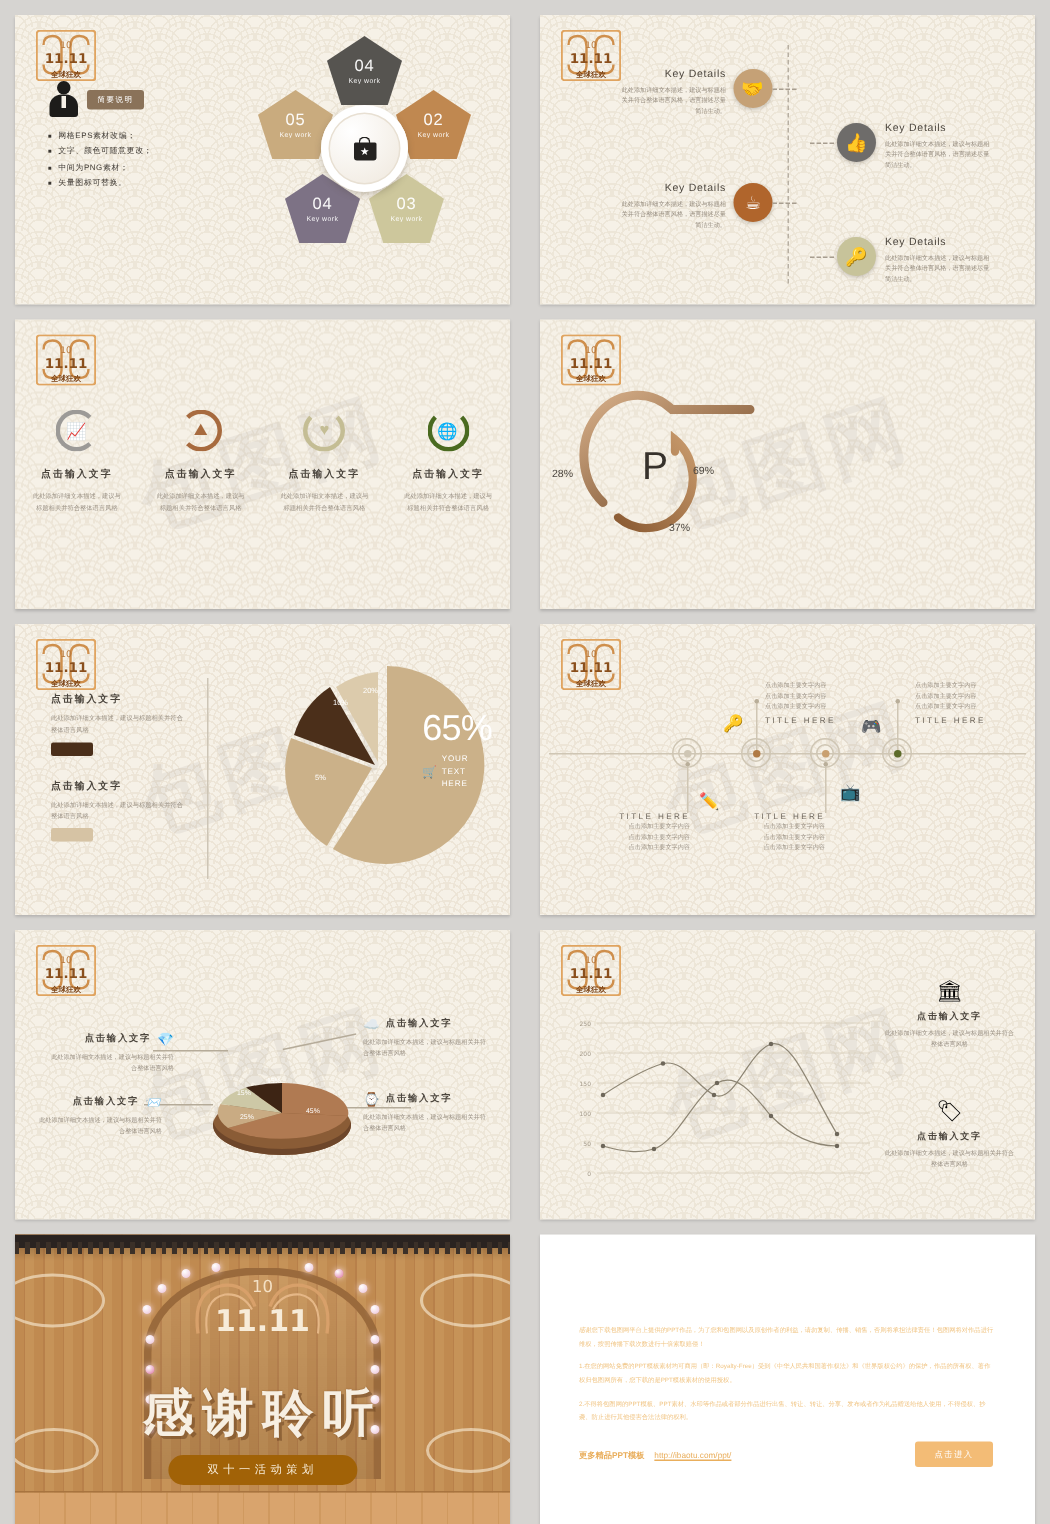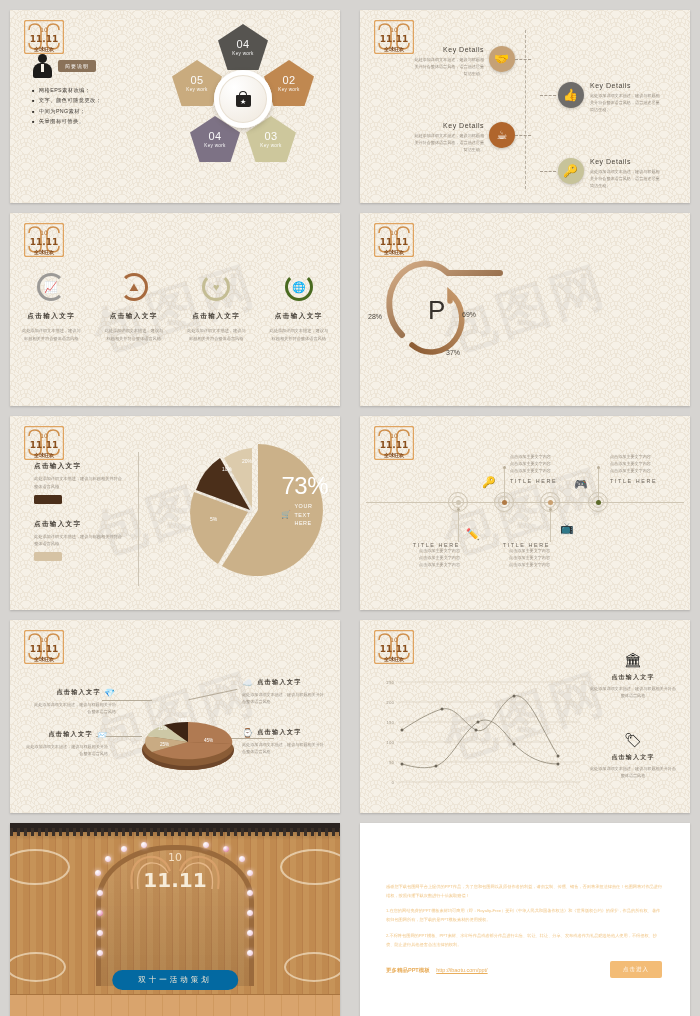--- a/index.html
+++ b/index.html
@@ -178,21 +178,21 @@
   .bulb.pink { background:radial-gradient(circle at 35% 30%, #fff, #e59aba 70%, #cf6f98);}
   .dbl11 { position:absolute; left:50%; top:24px; transform:translateX(-50%); z-index:4;}
   .thanks-title {
     position:absolute; left:0; right:0; top:96px; text-align:center; z-index:4;
     font-size:34px; font-weight:bold; color:#f7efe2; letter-spacing:6px;
     text-shadow: 0 0 1px #8a5a2c, 2px 2px 0 rgba(110,70,35,.55);
     font-family:"DejaVu Sans", sans-serif;
   }
   .thanks-sub {
     position:absolute; left:50%; bottom:26px; transform:translateX(-50%); z-index:4;
-    background:#0369a1; color:#f6ead6; font-size:7.5px; letter-spacing:3px;
+    background:#a16207; color:#f6ead6; font-size:7.5px; letter-spacing:3px;
     padding:5px 26px; border-radius:12px;
   }
   .cloud { position:absolute; border:2px solid rgba(255,248,230,.55); border-radius:50%; }
 
   
   .cp { background:#ffffff !important; }
   .cp-title { position:absolute; left:0; right:0; top:40px; text-align:center;
               font-size:10px; font-weight:bold; color:#e8a94e; letter-spacing:2px;}
   .cp-body { position:absolute; left:26px; right:26px; top:60px; font-size:4.2px;
              color:#f0c483; line-height:2.1;}
@@ -436,21 +436,21 @@
 
         <path d="M66 70 L36 18 A60 60 0 0 0 12 50 Z" fill="#4b2f1a"></path>
 
         <path d="M64 72 L10 52 A60 60 0 0 0 34 124 Z" fill="#cbb189"></path>
       </svg>
       <span class="pie-lab" style="left:38px; top:26px;">10%</span>
       <span class="pie-lab" style="left:26px; top:76px;">5%</span>
       <span class="pie-lab" style="left:58px; top:18px;">20%</span>
     </div>
     <div class="pie-65">
-      <div class="big">73%</div>
+      <div class="big">65%</div>
       <div style="display:flex; align-items:center; gap:3px; margin-top:2px;">
         <span style="color:#fff; font-size:8px;">🛒</span>
         <div>
           <div class="sm">YOUR</div>
           <div class="sm">TEXT</div>
           <div class="sm">HERE</div>
         </div>
       </div>
     </div>
   </div>
@@ -696,20 +696,21 @@
     <div class="dbl11">
       <svg width="110" height="54" viewBox="0 0 110 54">
         <path d="M12 42 Q8 14 28 10 Q44 8 50 24" fill="none" stroke="#d8a06a" stroke-width="2.2"></path>
         <path d="M98 42 Q102 14 82 10 Q66 8 60 24" fill="none" stroke="#d8a06a" stroke-width="2.2"></path>
         <path d="M18 42 Q15 19 30 16 Q42 15 48 26" fill="none" stroke="#e5b787" stroke-width="1.4"></path>
         <path d="M92 42 Q95 19 80 16 Q68 15 62 26" fill="none" stroke="#e5b787" stroke-width="1.4"></path>
         <text x="55" y="14" text-anchor="middle" font-size="11" fill="#f4e0c4" font-family="DejaVu Sans">10</text>
         <text x="55" y="40" text-anchor="middle" font-size="20" fill="#f7ecd9" font-weight="bold" font-family="DejaVu Sans">11.11</text>
       </svg>
     </div>
+    <div class="thanks-title">感谢聆听</div>
     <div class="thanks-sub">双十一活动策划</div>
     <div class="thanks-floor"></div>
   </div>
 
   <div class="slide cp">
     <div class="cp-body">
       <p>感谢您下载包图网平台上提供的PPT作品，为了您和包图网以及原创作者的利益，请勿复制、传播、销售，否则将承担法律责任！包图网将对作品进行维权，按照传播下载次数进行十倍索取赔偿！</p>
       <p>1.在您的网站免费的PPT模板素材均可商用（即：Royalty-Free）受到《中华人民共和国著作权法》和《世界版权公约》的保护，作品的所有权、著作权归包图网所有，您下载的是PPT模板素材的使用授权。</p>
       <p>2.不得将包图网的PPT模板、PPT素材、水印等作品或者部分作品进行出售、转让、转让、分享、发布或者作为礼品赠送给他人使用，不得侵权、抄袭、防止进行其他侵害合法法律的权利。</p>
     </div>

